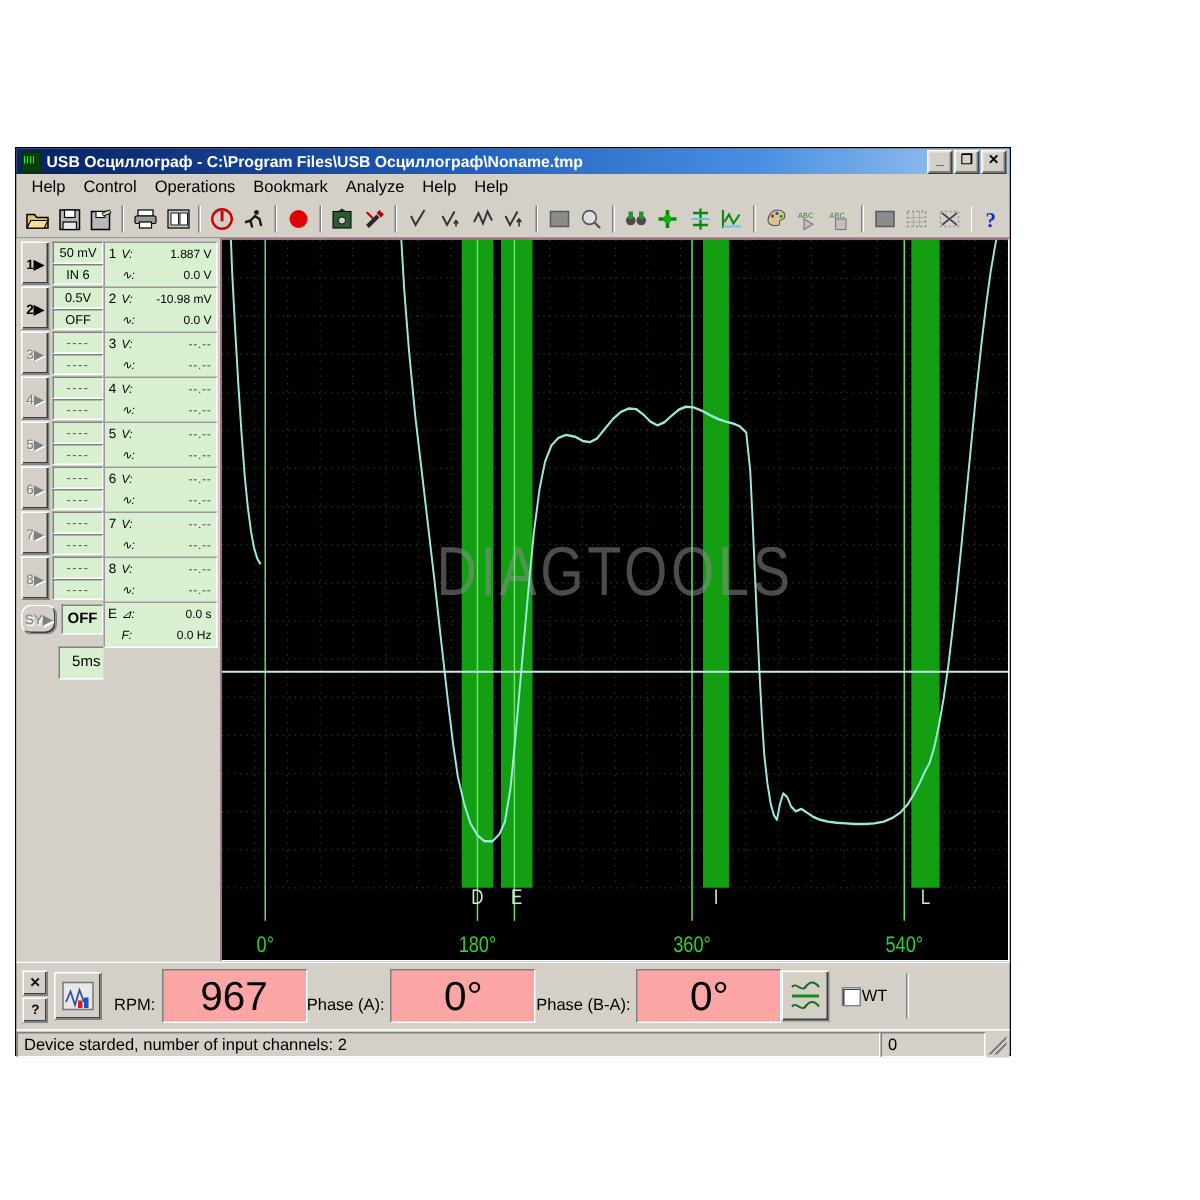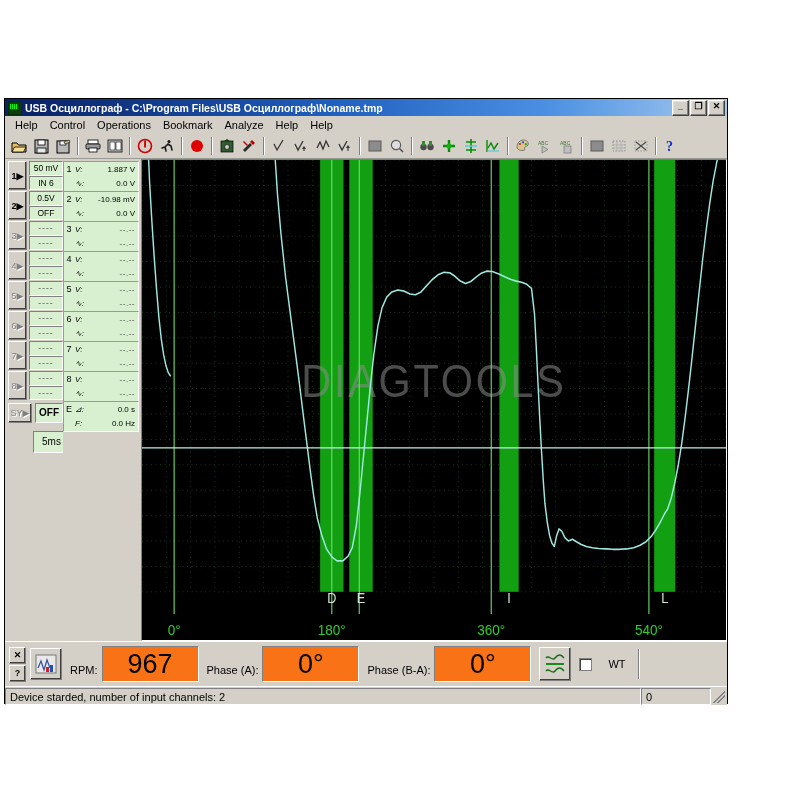--- a/index.html
+++ b/index.html
@@ -1,19 +1,19 @@
 <!DOCTYPE html>
 <html><head>
 <meta charset="utf-8">
 <style>
   html,body{margin:0;padding:0;background:#fff;}
   body{width:800px;height:800px;font-family:"Liberation Sans",sans-serif;overflow:hidden;}
 
   
-  #app{position:absolute;left:4px;top:98px;width:724px;height:606px;
+  #app{position:absolute;left:10px;top:98px;width:664px;height:606px;
        background:#d4d0c8;border:1px solid #000;box-sizing:border-box;}
 
   
   .titlebar{height:17px;background:linear-gradient(to right,#0a246a 0%,#0a246a 4%,#1f5fbe 45%,#4a90e2 75%,#a6caf0 100%);
             display:flex;align-items:center;padding:0 1px;}
   .ticon{width:12px;height:12px;margin:0 3px 0 2px;background:#0a3d0a;border:1px solid #083008;
          position:relative;flex:none;}
   .ticon:before{content:"";position:absolute;left:1px;top:2px;width:8px;height:5px;
          background:repeating-linear-gradient(90deg,#0f0 0 1px,#0a3d0a 1px 2px);}
   .ttext{color:#fff;font-size:10.5px;font-weight:bold;white-space:nowrap;overflow:hidden;
@@ -45,21 +45,21 @@
   .chbtn{width:17px;background:#d4d0c8;border:1px solid #fff;border-right-color:#808080;
          border-bottom-color:#808080;box-shadow:inset -1px -1px 0 #404040;
          font-size:9px;display:flex;align-items:center;justify-content:center;color:#000;cursor:default;}
   .chbtn.dim{color:#808080;text-shadow:1px 1px 0 #fff;}
   .chbtn.on{font-weight:bold;}
   .chvals{flex:1;display:flex;flex-direction:column;margin-left:2px;}
   .chv{flex:1;background:#d8f0d0;border:1px solid #808080;border-right-color:#fff;border-bottom-color:#fff;
        font-size:8.5px;line-height:13px;text-align:center;color:#000;overflow:hidden;white-space:nowrap;cursor:default;}
   .chv.empty{color:#555;letter-spacing:1px;}
   .syrow{display:flex;align-items:stretch;height:20px;margin-top:3px;}
-  .syrow .chbtn{width:22px;}
+  .syrow .chbtn{width:22px;border-radius:7px;}
   .syval{flex:1;margin-left:3px;background:#d8f0d0;border:1px solid #808080;border-right-color:#fff;
          border-bottom-color:#fff;font-size:10px;line-height:18px;text-align:center;font-weight:bold;cursor:default;}
   .tbase{display:flex;align-items:stretch;height:22px;margin-top:8px;width:50px;padding-left:25px;}
   .tbaseval{flex:1;background:#d8f0d0;border:1px solid #808080;border-right-color:#fff;border-bottom-color:#fff;
             font-size:10px;line-height:20px;text-align:center;color:#000;cursor:default;}
   .spin{width:12px;display:flex;flex-direction:column;margin-left:1px;}
   .spin div{flex:1;background:#d4d0c8;border:1px solid #fff;border-right-color:#808080;
             border-bottom-color:#808080;box-shadow:inset -1px -1px 0 #404040;font-size:5px;
             display:flex;align-items:center;justify-content:center;color:#000;cursor:default;}
 
@@ -82,30 +82,30 @@
   .botbar{height:44px;background:#d4d0c8;display:flex;align-items:center;padding-left:4px;gap:0;
           border-top:1px solid #fff;}
   .smallbtns{display:flex;flex-direction:column;gap:1px;margin-right:4px;}
   .sbtn{width:15px;height:15px;background:#d4d0c8;border:1px solid #fff;border-right-color:#808080;
         border-bottom-color:#808080;box-shadow:inset -1px -1px 0 #404040;font-size:9px;
         display:flex;align-items:center;justify-content:center;font-weight:bold;cursor:default;}
   .bigbtn{width:30px;height:30px;background:#d4d0c8;border:1px solid #fff;border-right-color:#808080;
           border-bottom-color:#808080;box-shadow:inset -1px -1px 0 #404040;
           display:flex;align-items:center;justify-content:center;margin-right:8px;cursor:default;}
   .blbl{font-size:11px;color:#000;margin-right:4px;white-space:nowrap;margin-top:12px;}
-  .bfield{background:#f97316;border:1px solid #808080;border-right-color:#fff;border-bottom-color:#fff;
+  .bfield{background:#fca5a5;border:1px solid #808080;border-right-color:#fff;border-bottom-color:#fff;
           height:34px;display:flex;align-items:center;justify-content:center;font-size:27px;
-          color:#000;margin-right:8px;font-family:"Liberation Sans",sans-serif;cursor:default;}
+          color:#000;margin-right:0;font-family:"Liberation Sans",sans-serif;cursor:default;}
   #rpm-value{width:95px;}
   #phase-a-value{width:95px;}
   #phase-ba-value{width:95px;}
   .wavebtn{width:30px;height:32px;background:#d4d0c8;border:1px solid #fff;border-right-color:#808080;
            border-bottom-color:#808080;box-shadow:inset -1px -1px 0 #404040;margin-right:8px;
            display:flex;align-items:center;justify-content:center;cursor:default;}
-  .cbwrap{display:flex;align-items:center;gap:16px;margin-right:8px;}
+  .cbwrap{display:flex;align-items:center;gap:0;margin-right:8px;}
   .cbox{width:11px;height:11px;background:#fff;border:1px solid #808080;
         box-shadow:inset 1px 1px 0 #404040;cursor:default;}
   .cblbl{font-size:11px;color:#000;}
   .vsep{width:1px;height:30px;background:#808080;border-right:1px solid #fff;margin-left:4px;}
 
   
   .statusbar{height:18px;background:#d4d0c8;display:flex;align-items:center;border-top:1px solid #fff;}
   .spane{font-size:11px;color:#000;padding:0 4px;line-height:16px;white-space:nowrap;overflow:hidden;}
   .spane.sunken{border:1px solid #808080;border-right-color:#fff;border-bottom-color:#fff;height:15px;}
   #status-ready{flex:none;width:430px;}

